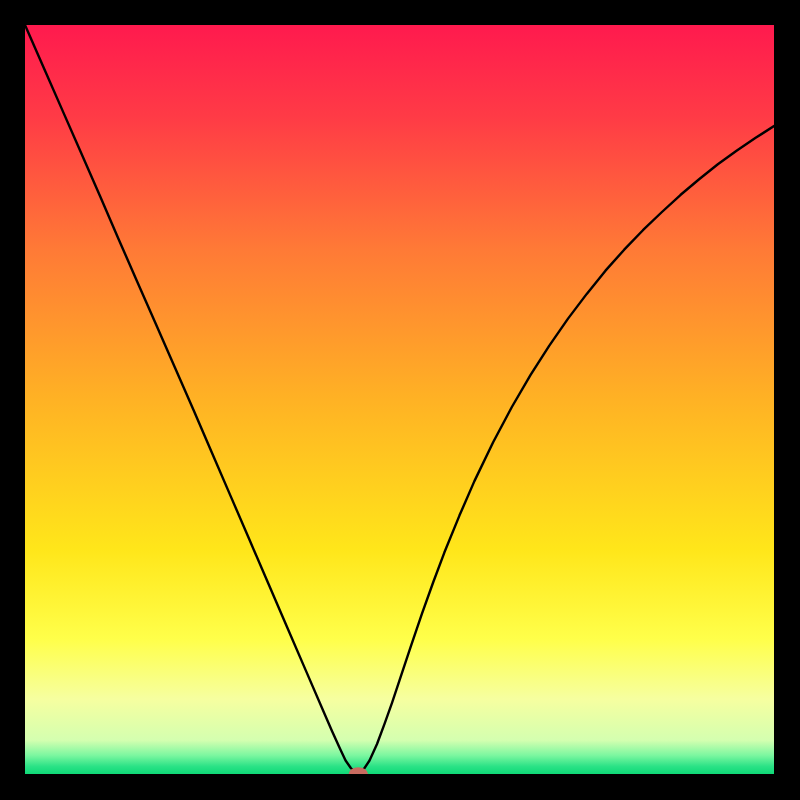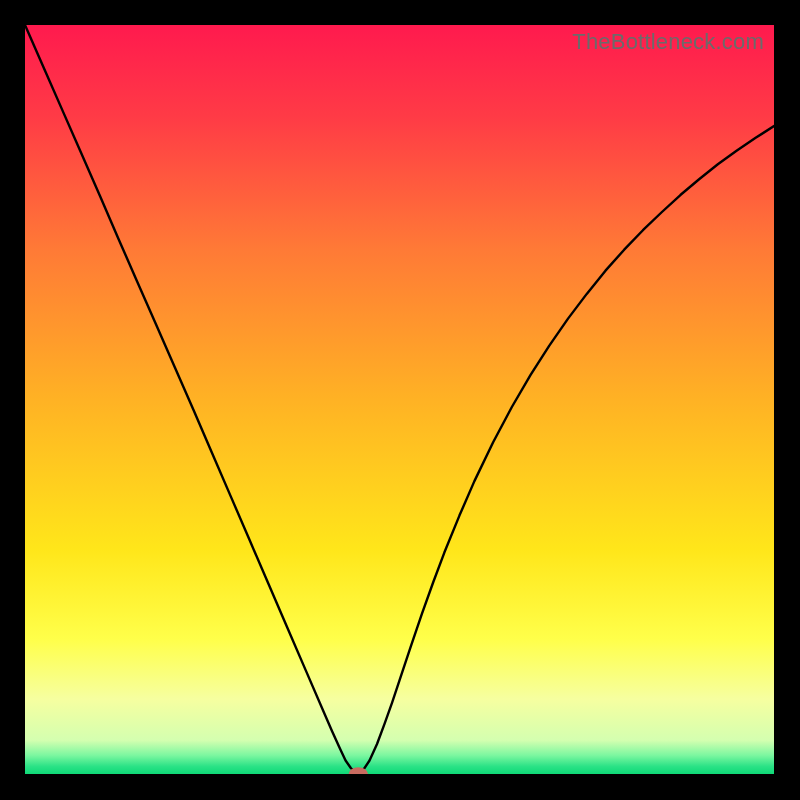--- a/index.html
+++ b/index.html
@@ -35,21 +35,20 @@
     font-weight: 500;
     letter-spacing: 0.2px;
     z-index: 10;
   }
   svg { display: block; }
 </style>
 </head>
 <body>
 
 <div class="frame">
-  <div class="watermark">TheBottleneck.com</div>
   <svg class="plot" viewBox="0 0 749 749" preserveAspectRatio="none">
     <defs>
       <linearGradient id="bg-grad" x1="0" y1="0" x2="0" y2="1">
           <stop offset="0%" stop-color="#ff1a4e"></stop>
           <stop offset="12%" stop-color="#ff3a46"></stop>
           <stop offset="30%" stop-color="#ff7a36"></stop>
           <stop offset="50%" stop-color="#ffb224"></stop>
           <stop offset="70%" stop-color="#ffe61a"></stop>
           <stop offset="82%" stop-color="#ffff4a"></stop>
           <stop offset="90%" stop-color="#f6ffa0"></stop>

